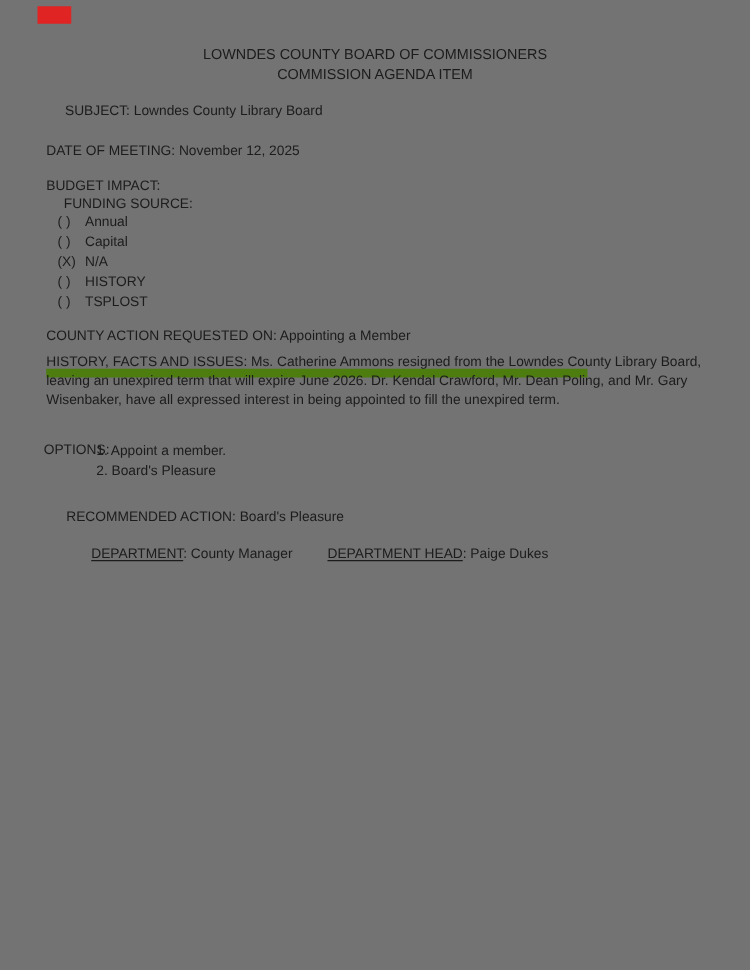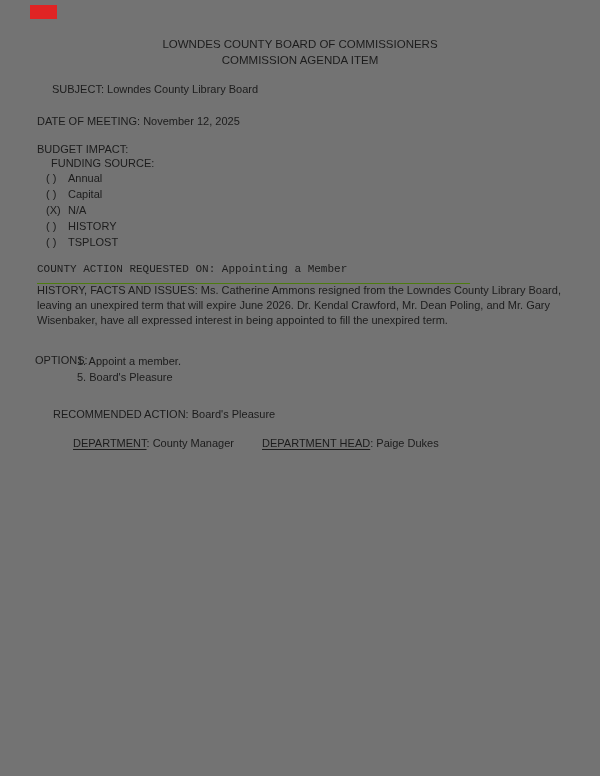--- a/index.html
+++ b/index.html
@@ -45,24 +45,23 @@
     position: absolute;
     left: 46px;
     height: 16px;
     display: flex;
   }
   .fund-row .mark { width: 22px; display: inline-block; }
   .county-action {
     position: absolute;
     left: 37px; top: 262px;
     width: 433px;
-    border-bottom: 1px solid #4d7c0f;
-    padding-bottom: 6px;
+    border-bottom: 7px solid #4d7c0f;
+    padding-bottom: 18px;
     white-space: nowrap;
-    font-family: Liberation Mono, monospace;
   }
   .history {
     position: absolute;
     left: 37px; top: 283px;
     white-space: pre;
     line-height: 15px;
   }
   .options-label { position: absolute; left: 35px; top: 353px; }
   .options-items {
     position: absolute;
@@ -125,21 +124,21 @@
     <span>Appointing a Member</span>
   </div>
 
   <div class="history">HISTORY, FACTS AND ISSUES: Ms. Catherine Ammons resigned from the Lowndes County Library Board,
 leaving an unexpired term that will expire June 2026. Dr. Kendal Crawford, Mr. Dean Poling, and Mr. Gary
 Wisenbaker, have all expressed interest in being appointed to fill the unexpired term.</div>
 
   <div class="options-label">OPTIONS:</div>
   <div class="options-items">
     <div>1. Appoint a member.</div>
-    <div>5. Board's Pleasure</div>
+    <div>2. Board's Pleasure</div>
   </div>
 
   <div class="recommended">
     <span>RECOMMENDED ACTION:</span>
     <span>Board's Pleasure</span>
   </div>
 
   <div class="dept-row">
     <span class="u">DEPARTMENT</span><span>: County Manager</span>
     <span class="dept-head"><span class="u">DEPARTMENT HEAD</span><span>: Paige Dukes</span></span>

